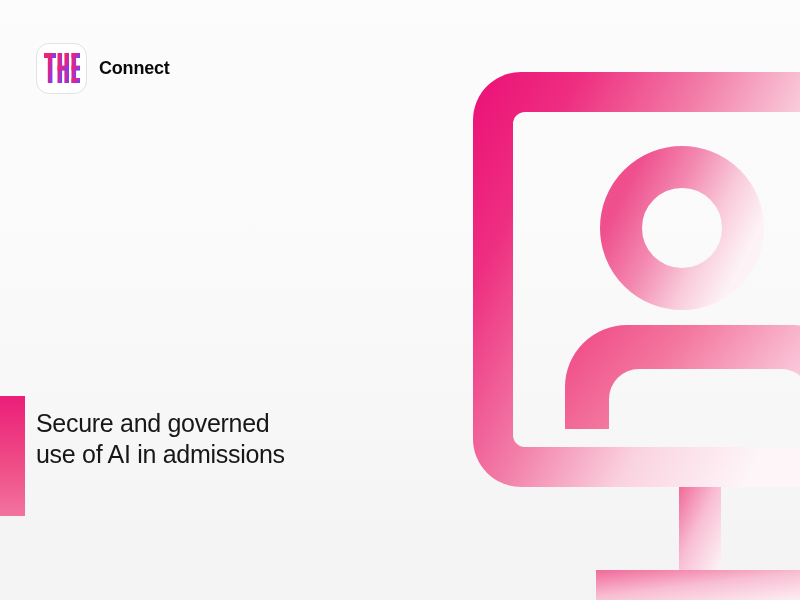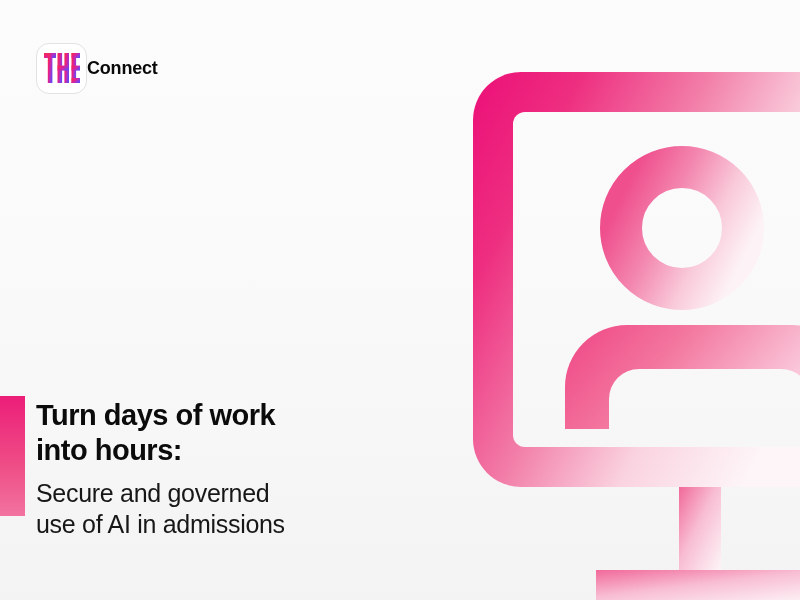--- a/index.html
+++ b/index.html
@@ -50,20 +50,21 @@
     border: 1.5px solid #e2e2e4;
     box-sizing: border-box;
     display: flex;
     align-items: center;
     justify-content: center;
     overflow: hidden;
   }
   .the-mark svg { display: block; }
 
   .connect-word {
+    margin-left: 12px;
     font-size: 18px;
     font-weight: bold;
     color: #0a0a0a;
     letter-spacing: -0.2px;
     line-height: 1;
   }
 
   .dreamapply-logo {
     margin-left: 32px;
     position: relative;
@@ -199,20 +200,18 @@
       </svg>
     </div>
 
     <div class="connect-word">Connect</div>
 
   </div>
 
   <div id="text-block">
     <div id="accent-bar"></div>
     <div id="copy">
-      <div id="headline">Turn days of work
-into hours:</div>
       <div id="subheadline">Secure and governed
 use of AI in admissions</div>
     </div>
   </div>
 
 </div>
 
 </body></html>

